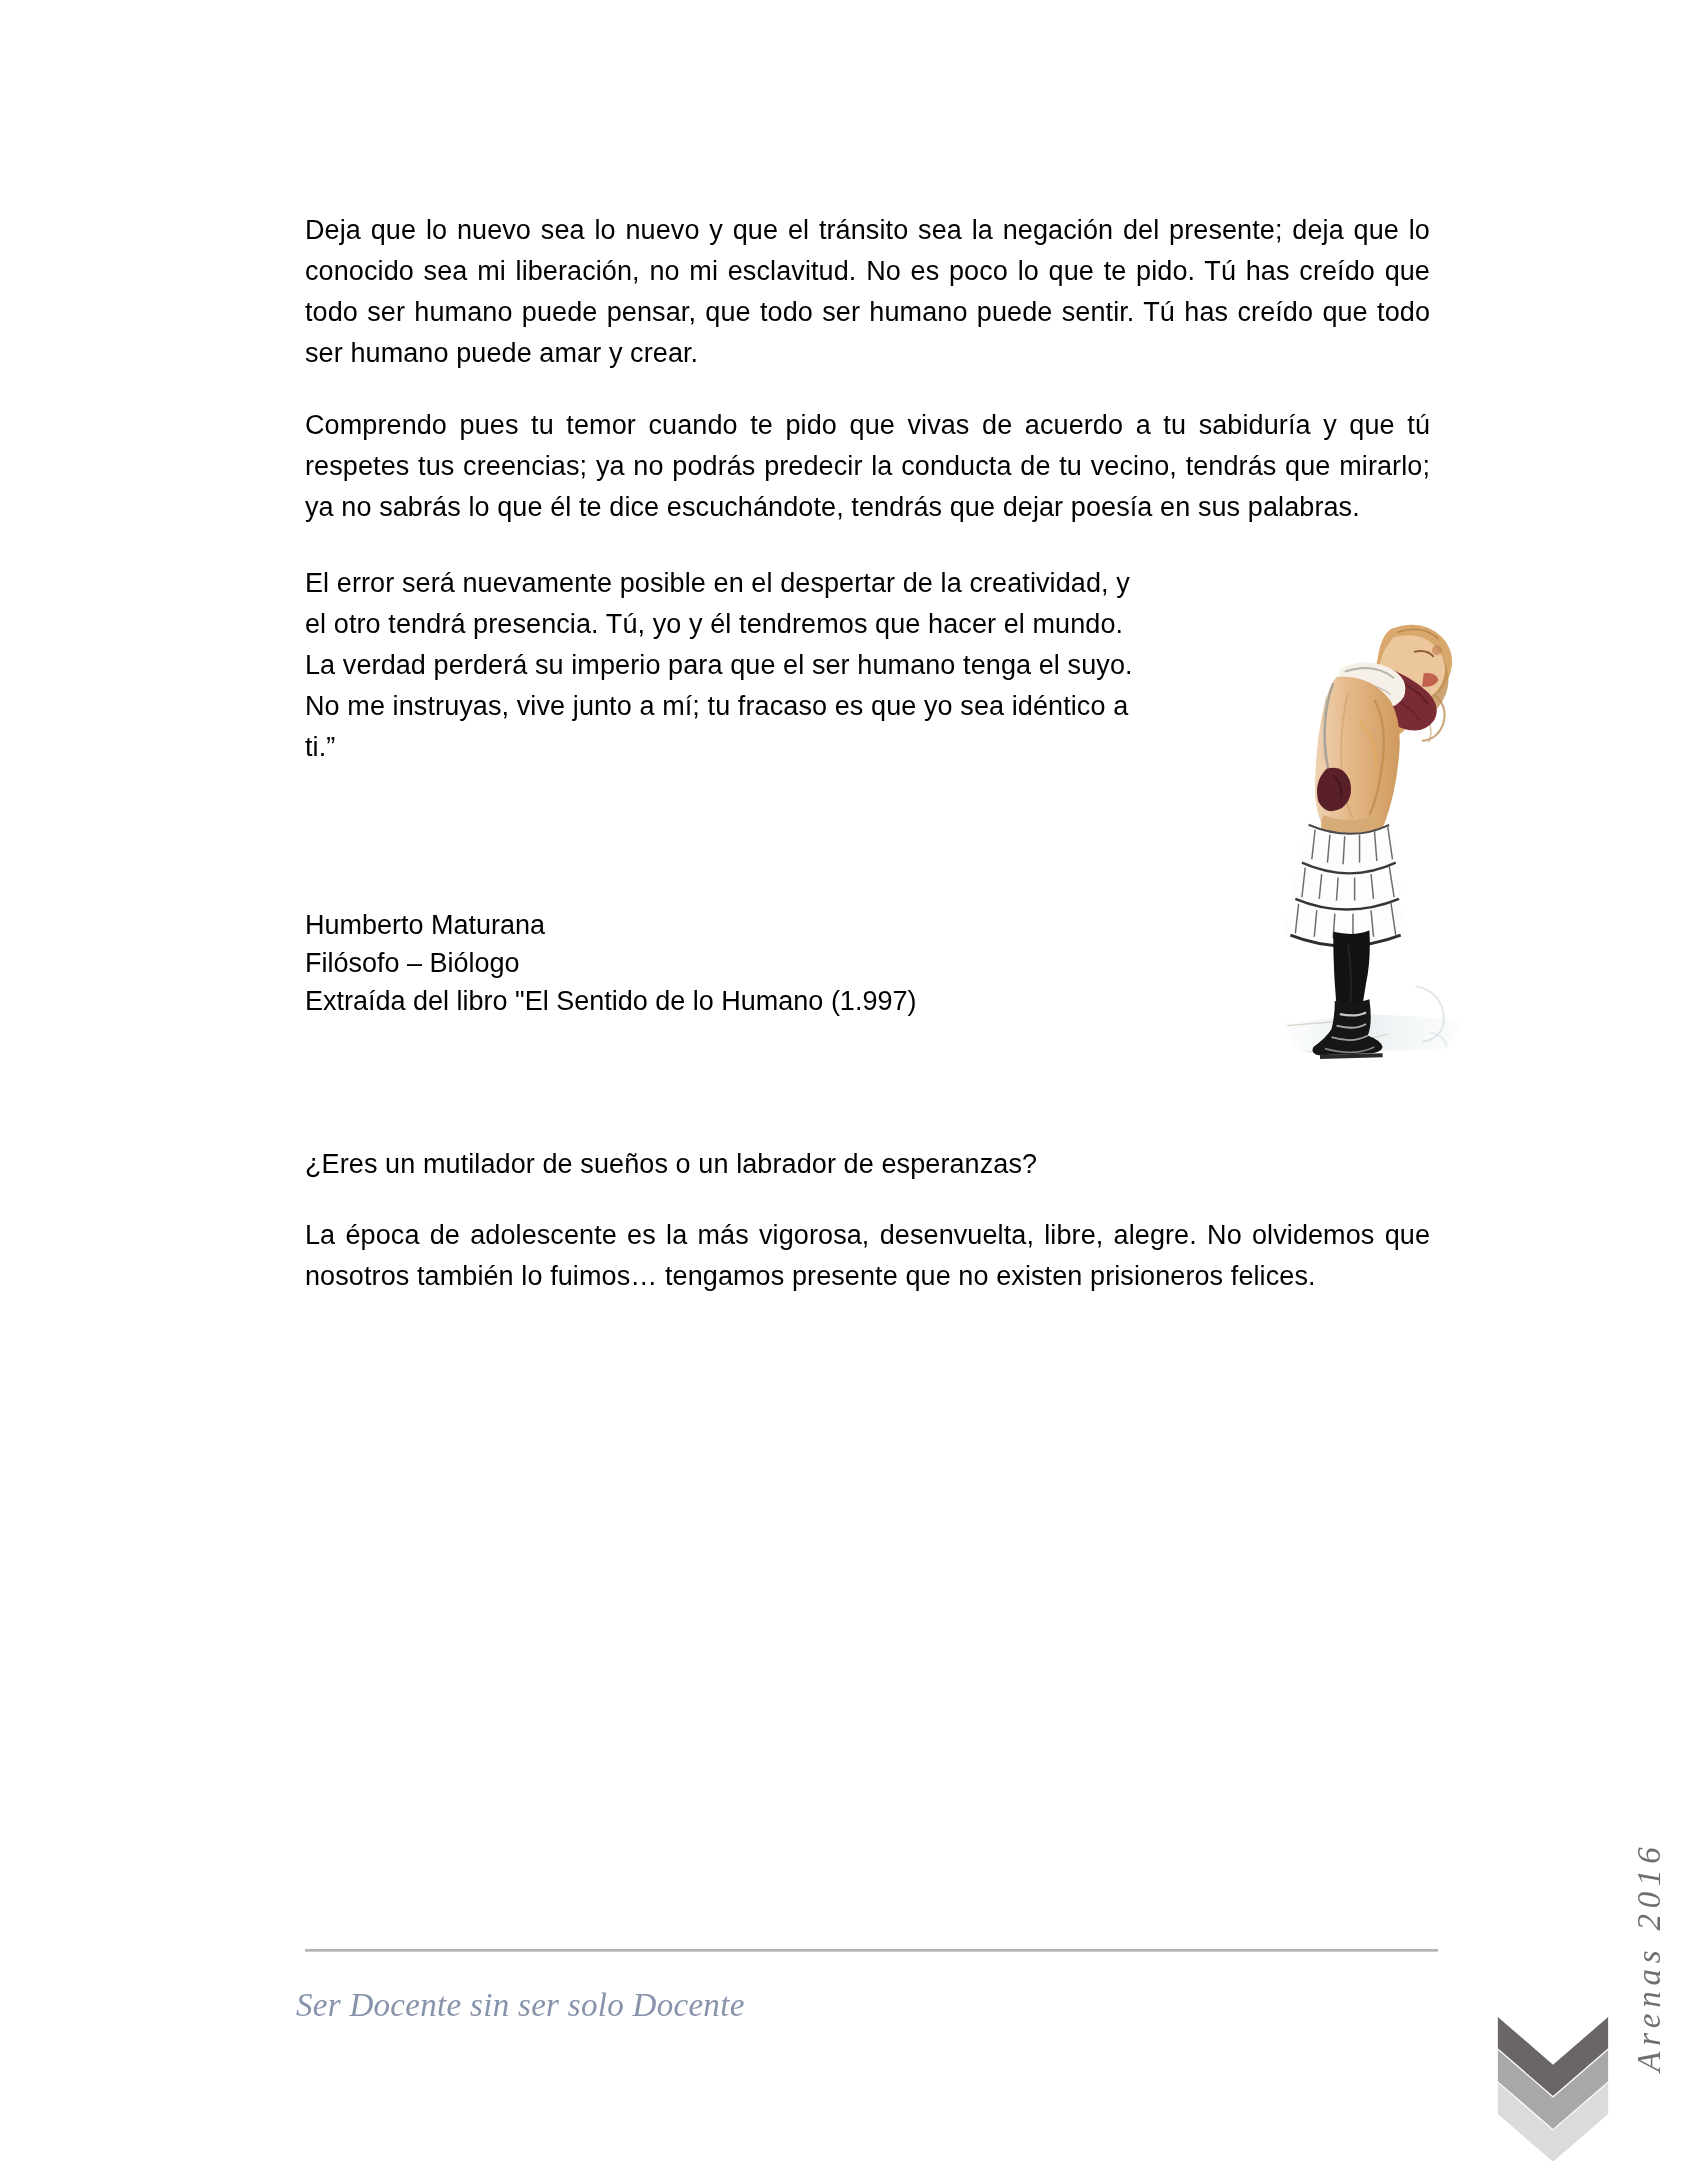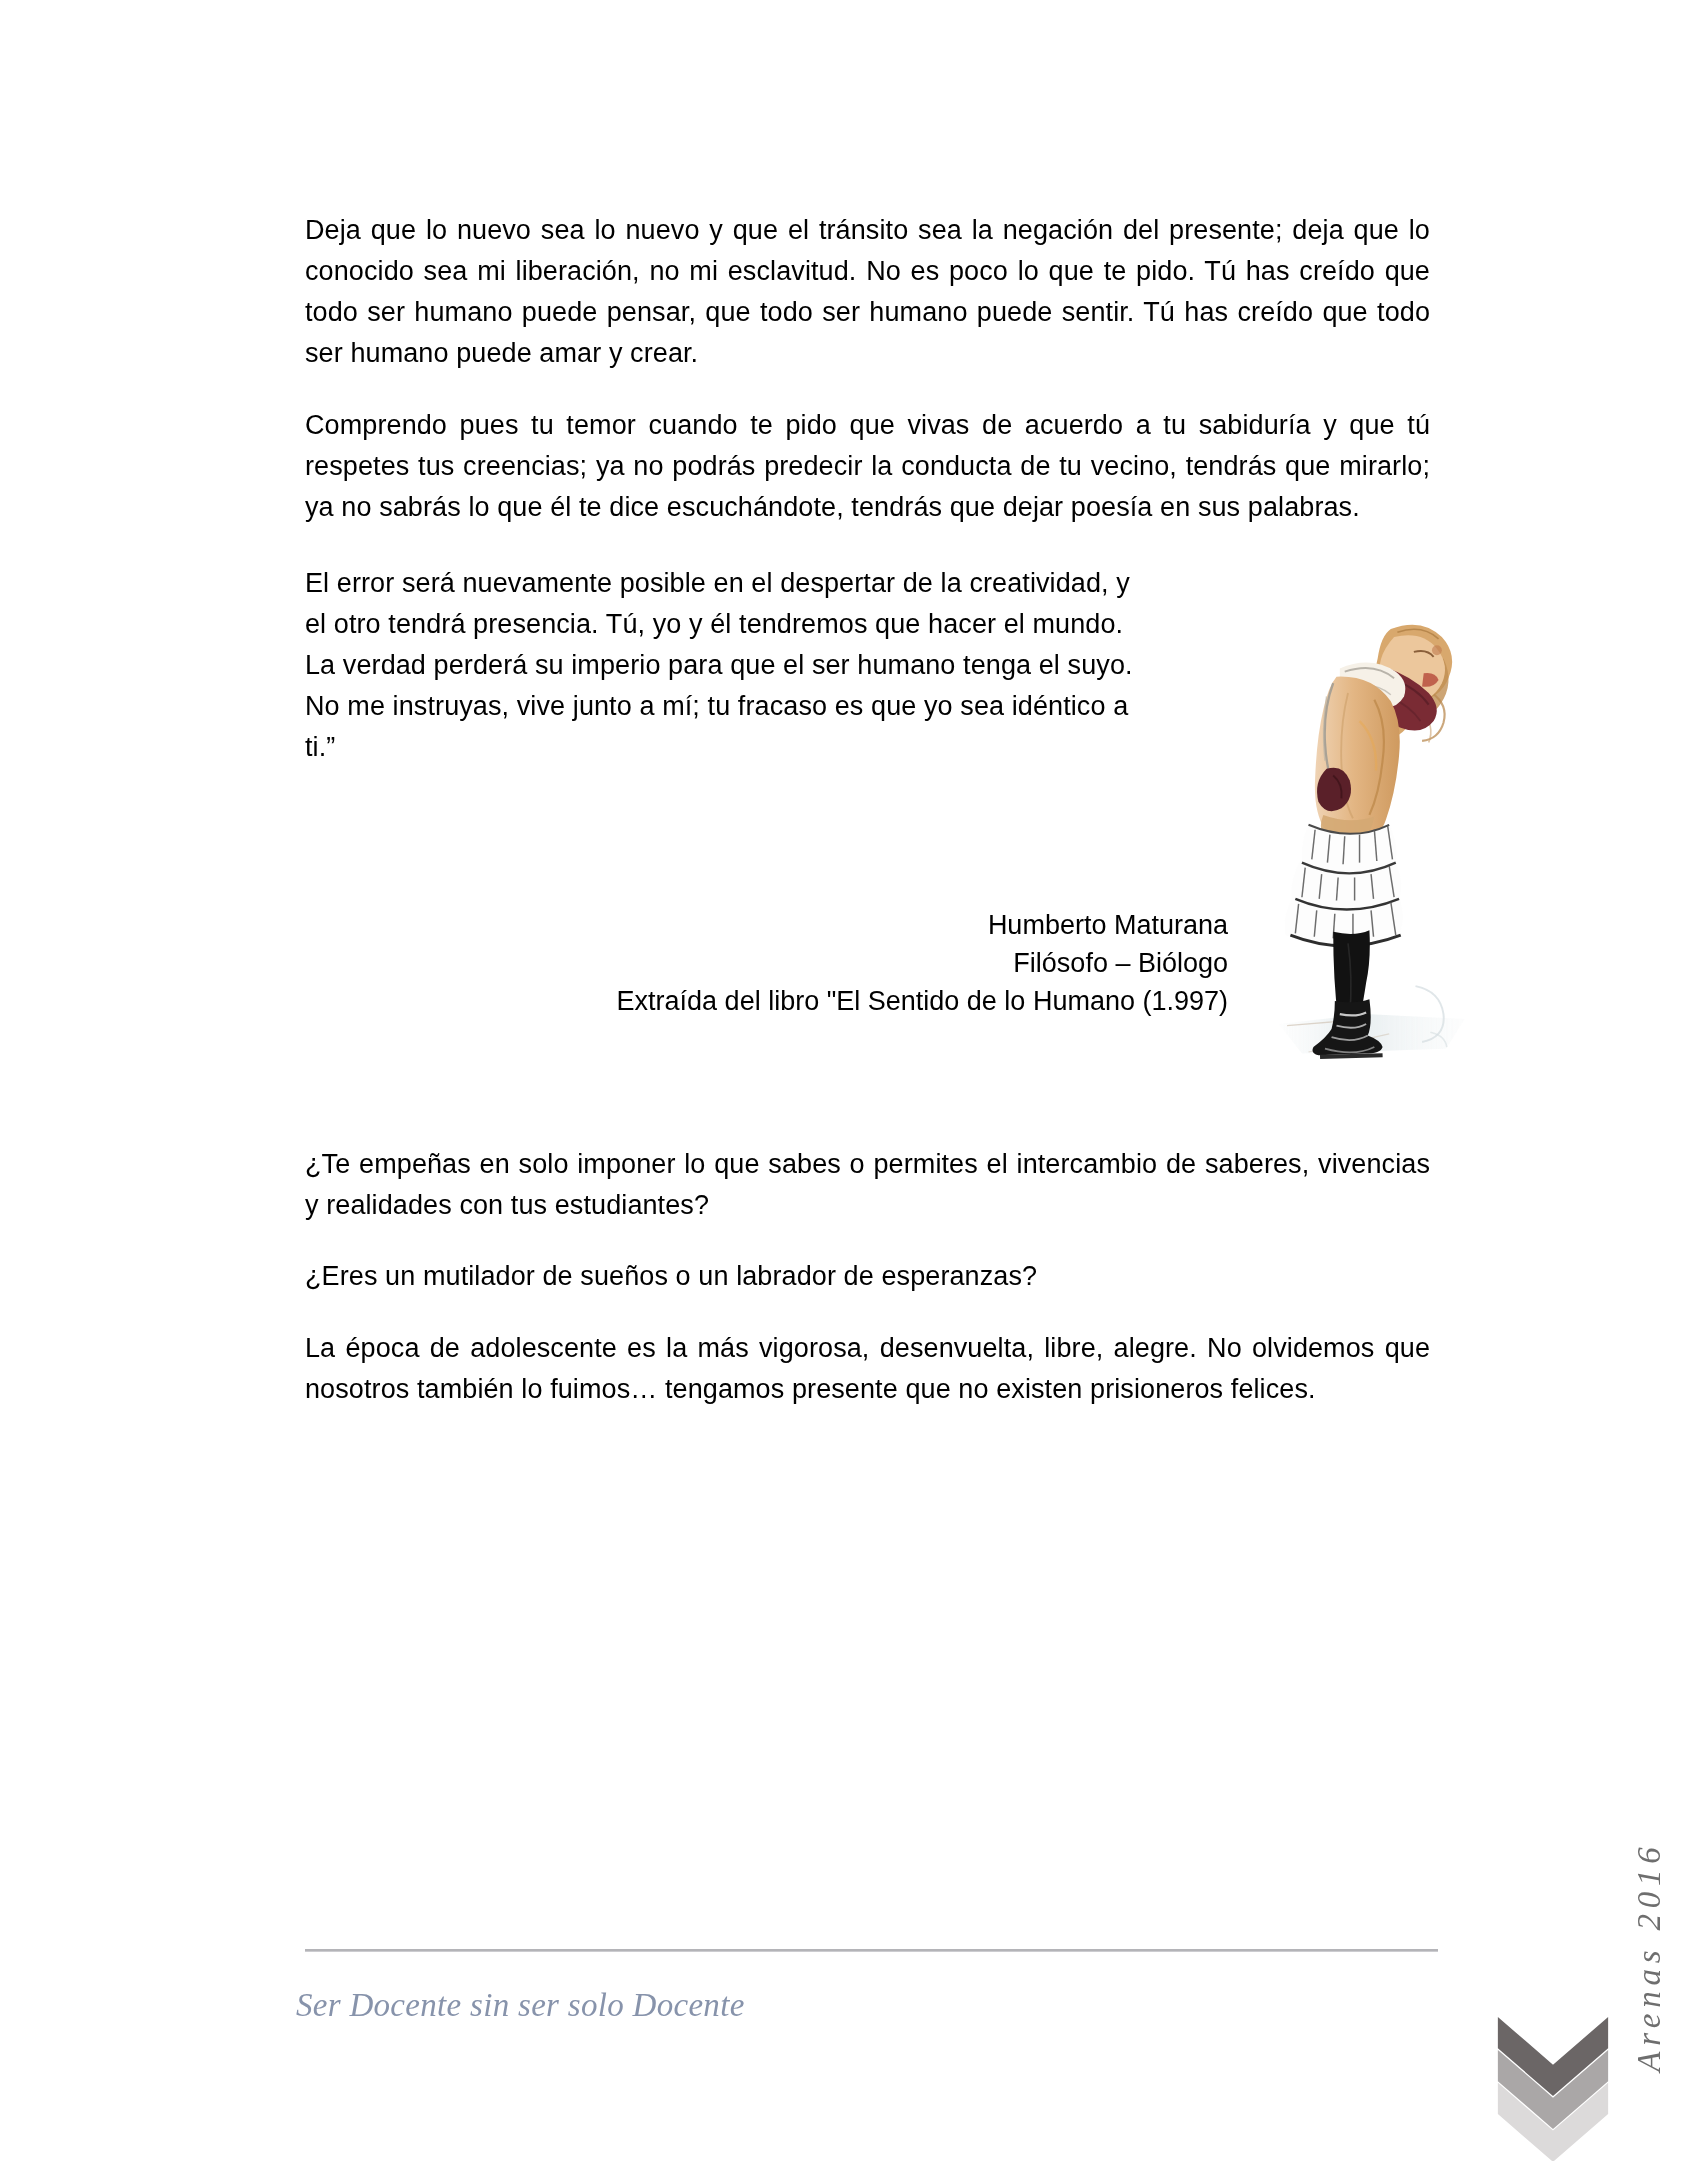--- a/index.html
+++ b/index.html
@@ -53,21 +53,21 @@
   .quote-block .para {
     width: 832px;
     text-align: left;
     margin-bottom: 8px;
   }
 
   
   .attribution {
     margin-top: 138px;
     width: 923px;
-    text-align: right;
+    text-align: left;
     font-size: 27px;
     line-height: 38px;
     color: #000000;
   }
 
   .attribution div {
     white-space: nowrap;
   }
 
   .q-block-2 {
@@ -167,21 +167,20 @@
       <p class="para plain"> El error será nuevamente posible en el despertar de la creatividad, y el otro tendrá presencia. Tú, yo y él tendremos que hacer el mundo. La verdad perderá su imperio para que el ser humano tenga el suyo. No me instruyas, vive junto  a mí;  tu fracaso es que yo sea idéntico a ti.”</p>
 
       <div class="attribution">
         <div>Humberto Maturana</div>
         <div>Filósofo – Biólogo</div>
         <div>Extraída del libro "El Sentido de lo Humano (1.997)</div>
       </div>
     </div>
 
     <div class="q-block-2">
-      <p class="para justified">¿Te empeñas en solo imponer lo que sabes o permites el intercambio de saberes, vivencias y realidades con tus estudiantes?</p>
 
       <p class="para plain">¿Eres un mutilador de sueños o un labrador de esperanzas?</p>
 
       <p class="para justified">La época de adolescente es la más vigorosa, desenvuelta, libre, alegre. No olvidemos que nosotros también lo fuimos… tengamos presente que  no existen prisioneros felices.</p>
 
     </div>
 
   </div>
 
   <div class="illustration">

